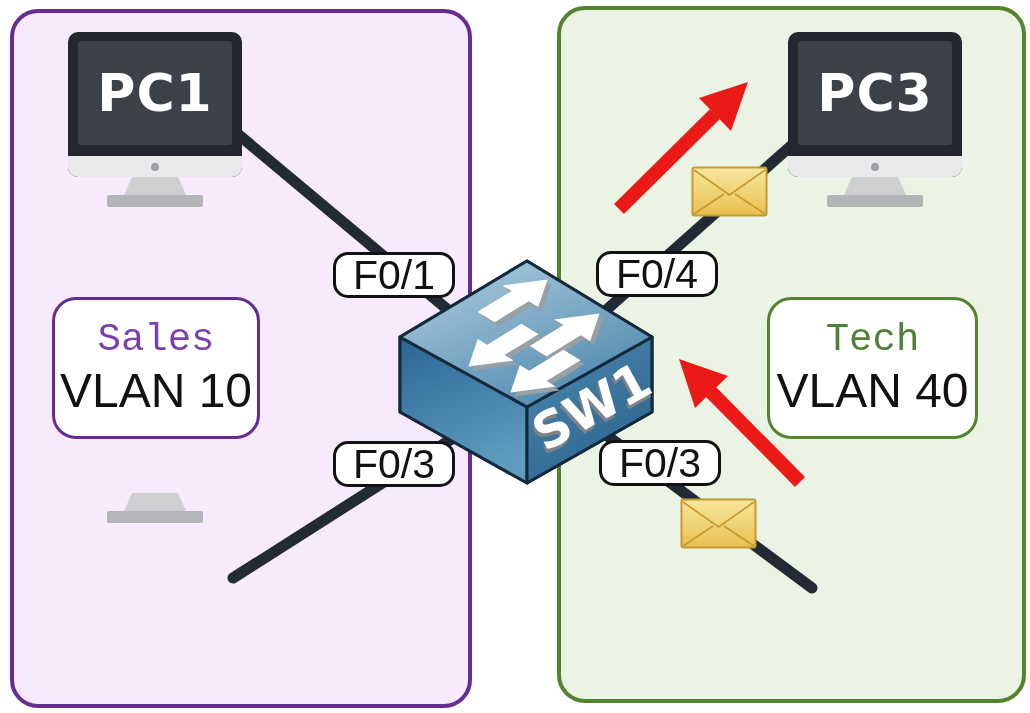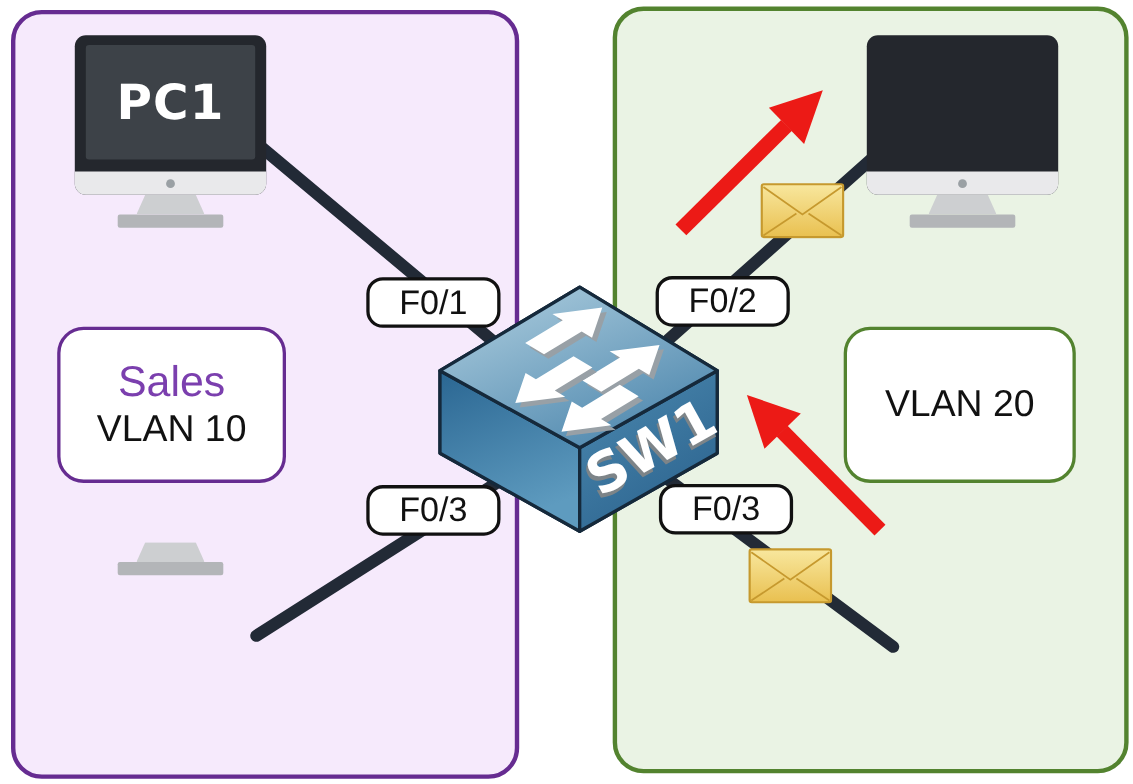--- a/index.html
+++ b/index.html
@@ -10,40 +10,40 @@
   .layer{position:absolute;left:0;top:0;width:1030px;height:713px;pointer-events:none;}
   
   .zone{position:absolute;box-sizing:border-box;border-radius:28px;z-index:0;}
   .zone-sales{left:10px;top:9px;width:462px;height:699px;background:#f6eafc;border:4px solid #662c91;}
   .zone-tech{left:557px;top:6px;width:469px;height:697px;background:#eaf3e4;border:4px solid #53832f;}
   
   .pc{position:absolute;width:174px;z-index:2;}
   .pc-frame{position:relative;width:174px;height:145px;background:#24272d;border-radius:10px;}
   .pc-screen{position:absolute;left:10px;top:9px;width:154px;height:104px;background:#3d4248;border-radius:3px;
     display:flex;align-items:center;justify-content:center;}
-  .pc-label{font-family:"DejaVu Sans",sans-serif;font-weight:bold;font-size:44px;color:#fff;letter-spacing:1px;}
+  .pc-label{font-family:"DejaVu Sans",sans-serif;font-weight:bold;font-size:52px;color:#fff;letter-spacing:1px;}
   .pc-chin{position:absolute;left:0;bottom:0;width:174px;height:21px;background:#e9e9eb;border-radius:0 0 10px 10px;
     display:flex;align-items:center;justify-content:center;}
   .pc-dot{width:8px;height:8px;border-radius:50%;background:#9aa0a4;}
   .pc-neck{margin:0 auto;width:62px;height:18px;background:#cdcfd1;
     clip-path:polygon(13% 0,87% 0,100% 100%,0 100%);}
   .pc-base{margin:0 auto;width:96px;height:12px;background:#b3b5b8;border-radius:2px;}
   
   .port-label{position:absolute;box-sizing:border-box;width:122px;height:46px;background:#fff;border:3px solid #111;
     border-radius:15px;display:flex;align-items:center;justify-content:center;
-    font-size:31px;color:#111;z-index:2;}
+    font-size:41px;color:#111;z-index:2;}
   
   .zone-label{position:absolute;box-sizing:border-box;background:#fff;border-radius:24px;z-index:2;
     display:flex;flex-direction:column;align-items:center;justify-content:center;line-height:1.15;}
   .zone-label.sales{left:52px;top:297px;width:208px;height:142px;border:3px solid #662c91;}
   .zone-label.tech{left:767px;top:297px;width:211px;height:142px;border:3px solid #53832f;}
-  .zone-name{font-family:Liberation Sans, sans-serif;font-size:39px;}
+  .zone-name{font-family:Liberation Mono, monospace;font-size:39px;}
   .zone-name.sales-text{color:#7b3fae;}
   .zone-name.tech-text{color:#4e8036;}
-  .zone-vlan{font-size:34px;color:#111;}
+  .zone-vlan{font-size:48px;color:#111;}
   
   .envelope{position:absolute;z-index:2;}
   .env-1{left:691px;top:166px;}
   .env-2{left:680px;top:498px;}
   
   .switch{position:absolute;left:398px;top:255px;z-index:2;}
 </style>
 </head>
 <body>
 
@@ -72,40 +72,44 @@
     <div class="pc-base"></div>
   </div>
 
   <div class="pc" style="left:68px;top:493px">
     <div class="pc-neck"></div>
     <div class="pc-base"></div>
   </div>
 
   <div class="pc" style="left:788px;top:32px">
     <div class="pc-frame">
+      <div class="pc-screen">
+        <span class="pc-label">PC3</span>
+      </div>
       <div class="pc-chin">
           <span class="pc-dot"></span>
         </div>
     </div>
     <div class="pc-neck"></div>
     <div class="pc-base"></div>
   </div>
 
 
   <div class="port-label" style="left:333px;top:252px">F0/1</div>
   <div class="port-label" style="left:333px;top:441px">F0/3</div>
-  <div class="port-label" style="left:596px;top:251px">F0/2</div>
+  <div class="port-label" style="left:596px;top:251px">F0/4</div>
   <div class="port-label" style="left:599px;top:440px">F0/3</div>
 
   <div class="zone-label sales">
     <span class="zone-name sales-text">Sales</span>
     <span class="zone-vlan">VLAN 10</span>
   </div>
   <div class="zone-label tech">
-    <span class="zone-vlan">VLAN 20</span>
+    <span class="zone-name tech-text">Tech</span>
+    <span class="zone-vlan">VLAN 40</span>
   </div>
 
   <svg class="envelope env-1" width="77" height="51" viewBox="0 0 77 51">
     <defs>
       <linearGradient id="envg1" x1="0" y1="0" x2="0" y2="1">
         <stop offset="0" stop-color="#f8e79e"></stop>
           <stop offset="1" stop-color="#e9c050"></stop>
       </linearGradient>
     </defs>
     <rect x="1.5" y="1.5" width="74" height="48" fill="url(#envg1)" stroke="#c6992e" stroke-width="2" rx="2"></rect>

